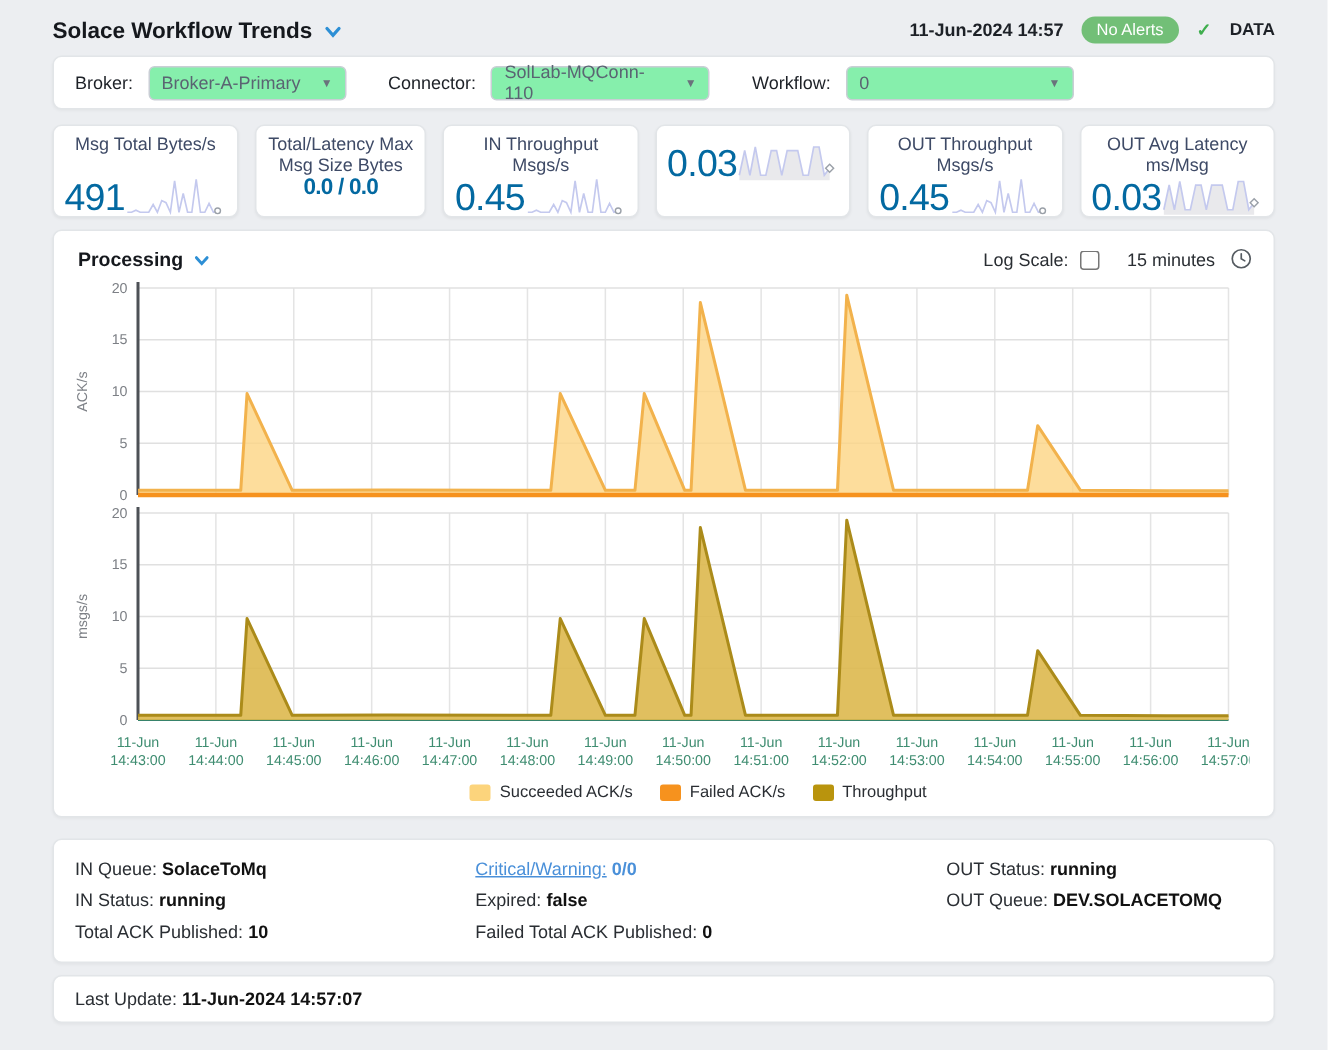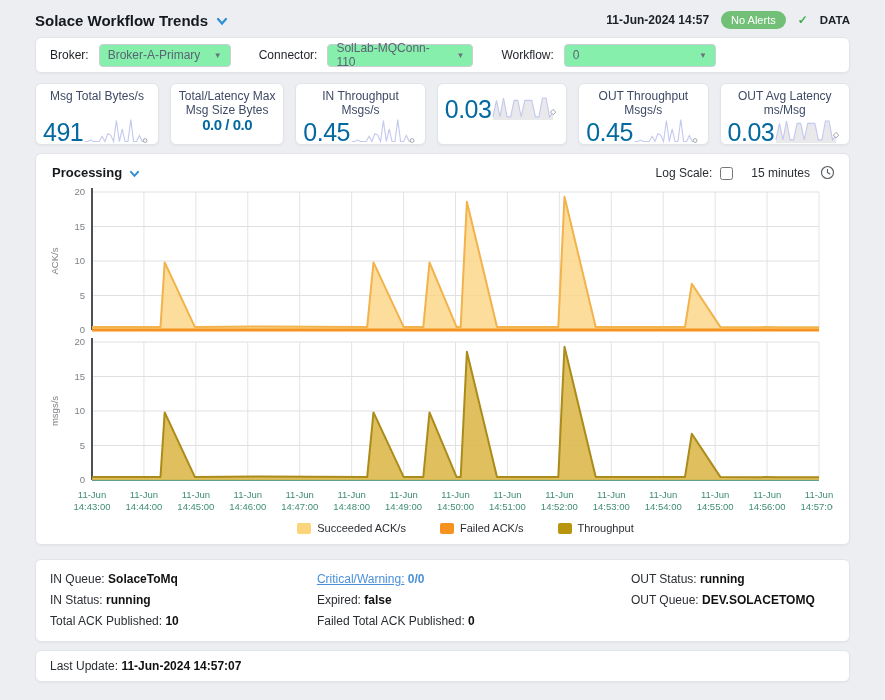--- a/index.html
+++ b/index.html
@@ -46,21 +46,21 @@
   .processing-panel { margin-top: 8px; padding: 9px 10px 6px 10px; }
   .proc-header { display:flex; justify-content:space-between; align-items:center; padding: 2px 4px 6px 6px; }
   .proc-title-wrap { display:flex; align-items:center; gap:7px; }
   .proc-title { font-size:13px; font-weight:bold; color:#15181d; }
   .proc-controls { display:flex; align-items:flex-end; gap:8px; font-size:12px; color:#2a2e33; }
   .proc-controls input[type=checkbox] { width:13px; height:13px; cursor:pointer; }
   .range-label { margin-left: 10px; }
   .clock-btn { display:inline-flex; cursor:pointer; margin-left:2px; }
   .chart-svg { display:block; }
   .xaxis-svg { display:block; }
-  .legend { display:flex; justify-content:center; gap: 34px; margin: 2px 0 4px 46px; align-items: center; }
+  .legend { display:flex; justify-content:center; gap: 18px; margin: 2px 0 4px 46px; align-items: center; }
   .legend-item { display:flex; align-items:center; gap:6px; font-size:11px; color:#2a2e33; cursor:pointer; }
   .legend-swatch { width:14px; height:11px; border-radius:2px; display:inline-block; }
 
   
   .details-panel { margin-top: 14px; padding: 9px 14px; }
   .details-grid { display:grid; grid-template-columns: 34% 40% 26%; }
   .detail-row { font-size:12px; line-height:21px; color:#2a2e33; white-space:nowrap; }
   .detail-row b { color:#111; }
   .link { color:#4a90d9; text-decoration:underline; cursor:pointer; }
   .link-val { color:#4a90d9; font-weight:bold; text-decoration:none; }

